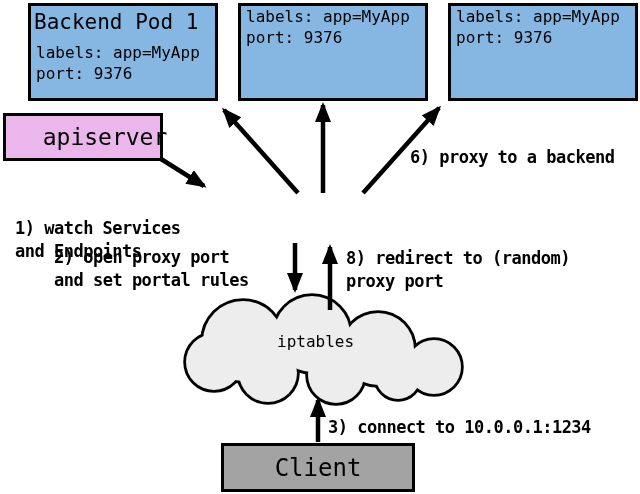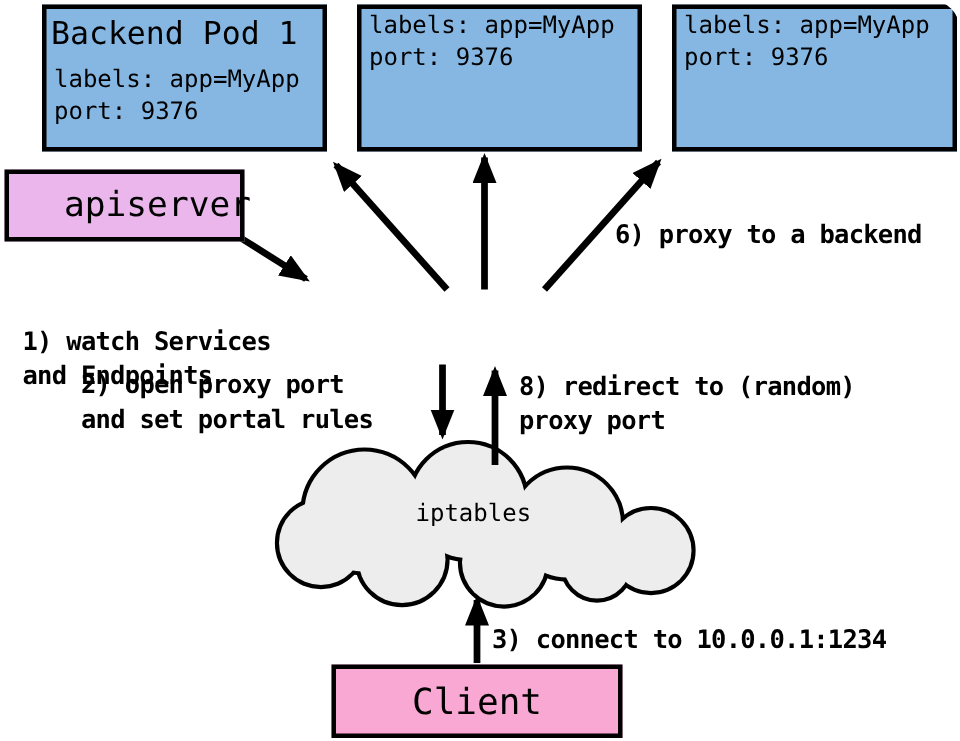--- a/index.html
+++ b/index.html
@@ -1,29 +1,29 @@
 <!DOCTYPE html>
 <html><head>
 <meta charset="utf-8">
 <style>
   html,body{margin:0;padding:0;background:#fff;}
   .canvas{
     position:relative;width:640px;height:494px;background:#ffffff;
     font-family:"DejaVu Sans Mono","Liberation Mono",monospace;
-    overflow:hidden;color:#000;border-radius:20px;
+    overflow:hidden;color:#000;
   }
   .layer{position:absolute;left:0;top:0;width:640px;height:494px;}
   .box{position:absolute;border:3px solid #000;box-sizing:border-box;}
   .pod{background:#85b7e2;width:190px;height:98px;top:3px;}
   .pod-title{font-size:21px;line-height:24px;margin:4px 2px 8px 3px;white-space:nowrap;}
   .pod-line{font-size:16px;line-height:21px;margin-left:5px;white-space:nowrap;}
   .node-label{display:flex;align-items:center;justify-content:center;height:100%;}
   .apiserver{left:3px;top:113px;width:160px;height:48px;background:#eab6ec;font-size:23px;padding-left:44px;}
   .kubeproxy{left:211px;top:193px;width:215px;height:50px;background:#b5e878;font-size:23px;}
-  .client{left:221px;top:443px;width:194px;height:49px;background:#f9a8d4;font-size:24px;}
+  .client{left:221px;top:443px;width:194px;height:49px;background:#a3a3a3;font-size:24px;}
   .cloud-label{position:absolute;left:277px;top:332px;font-size:16px;white-space:nowrap;}
   .note{
     position:absolute;font-weight:bold;font-size:17px;line-height:23px;
     white-space:pre-line;letter-spacing:-0.5px;
   }
   .note1{left:15px;top:176px;margin-top:41px;}
   .note2{left:54px;top:246px;}
   .note3{left:328px;top:416px;}
   .note4{left:346px;top:247px;}
   .note5{left:410px;top:146px;}

